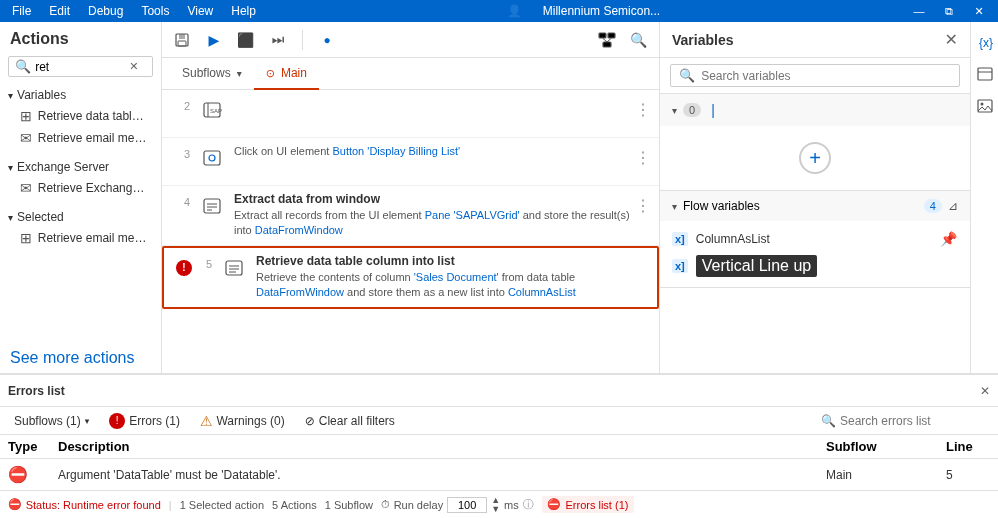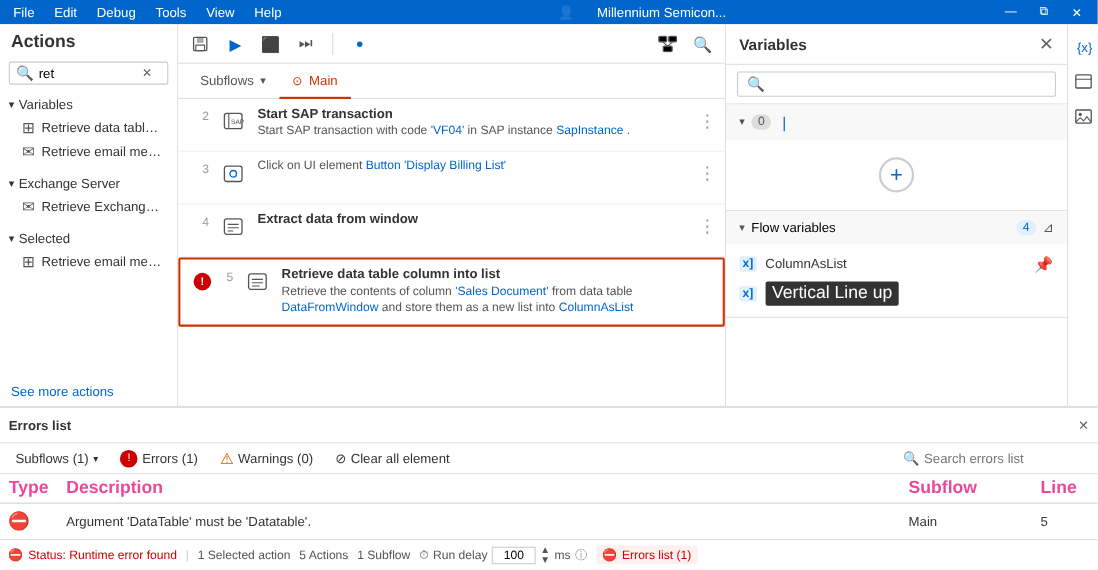--- a/index.html
+++ b/index.html
@@ -21,21 +21,21 @@
     .sidebar-search { padding: 4px 8px; }
     .sidebar-search-box { display: flex; align-items: center; border: 1px solid #ccc; border-radius: 2px; padding: 2px 6px; gap: 4px; }
     .sidebar-search-box input { border: none; outline: none; font-size: 12px; width: 90px; }
     .sidebar-search-box .clear-icon { cursor: pointer; color: #666; font-size: 11px; }
     .sidebar-section { padding: 4px 0; }
     .sidebar-section-header { display: flex; align-items: center; padding: 3px 8px; font-size: 12px; font-weight: 500; cursor: pointer; color: #333; }
     .sidebar-section-header .chevron { margin-right: 4px; font-size: 10px; }
     .sidebar-item { display: flex; align-items: center; padding: 3px 8px 3px 20px; font-size: 12px; cursor: pointer; color: #333; gap: 6px; }
     .sidebar-item .item-icon { color: #555; font-size: 14px; }
     .sidebar-item-text { white-space: nowrap; overflow: hidden; text-overflow: ellipsis; max-width: 110px; }
-    .see-more { padding: 6px 10px; color: #0066cc; cursor: pointer; font-size: 12px; text-decoration: none; }
+    .see-more { padding: 6px 10px; color: #0066cc; cursor: pointer; font-size: 16px; text-decoration: none; }
 
     
     .canvas { flex: 1; background: white; display: flex; flex-direction: column; overflow: hidden; border-right: 1px solid #e0e0e0; }
     .canvas-toolbar { display: flex; align-items: center; padding: 4px 8px; gap: 8px; border-bottom: 1px solid #e0e0e0; height: 36px; }
     .canvas-toolbar-btn { width: 24px; height: 24px; display: flex; align-items: center; justify-content: center; cursor: pointer; border: none; background: none; color: #555; font-size: 14px; }
     .canvas-toolbar-btn.active { color: #0066cc; }
     .canvas-separator { width: 1px; height: 20px; background: #ddd; margin: 0 4px; }
     .canvas-toolbar-right { margin-left: auto; display: flex; gap: 8px; }
 
     
@@ -90,21 +90,21 @@
     .errors-header { display: flex; align-items: center; padding: 4px 8px; border-bottom: 1px solid #e0e0e0; gap: 8px; height: 32px; }
     .errors-title { font-size: 12px; font-weight: 600; color: #333; }
     .errors-close { margin-left: auto; cursor: pointer; color: #666; }
     .errors-toolbar { display: flex; align-items: center; padding: 2px 8px; border-bottom: 1px solid #e0e0e0; gap: 8px; height: 28px; }
     .errors-filter-btn { display: flex; align-items: center; gap: 4px; font-size: 12px; cursor: pointer; color: #333; border: none; background: none; padding: 2px 6px; }
     .err-badge { background: #cc0000; color: white; border-radius: 50%; width: 16px; height: 16px; display: flex; align-items: center; justify-content: center; font-size: 10px; }
     .warn-badge { color: #cc6600; font-size: 14px; }
     .errors-search { margin-left: auto; display: flex; align-items: center; gap: 4px; font-size: 12px; color: #999; }
     .errors-search input { border: none; outline: none; font-size: 12px; width: 150px; color: #999; }
     .errors-table { width: 100%; border-collapse: collapse; }
-    .errors-table th { text-align: left; padding: 4px 8px; font-size: 16px; font-weight: 600; color: #ec4899; border-bottom: 1px solid #e0e0e0; }
+    .errors-table th { text-align: left; padding: 4px 8px; font-size: 13px; font-weight: 600; color: #000000; border-bottom: 1px solid #e0e0e0; }
     .errors-table td { padding: 6px 8px; font-size: 12px; color: #333; vertical-align: middle; }
     .error-icon { color: #cc0000; font-size: 16px; }
     .col-type { width: 50px; }
     .col-subflow { width: 120px; }
     .col-line { width: 60px; }
 
     
     .status-bar { background: white; border-top: 1px solid #e0e0e0; height: 28px; display: flex; align-items: center; padding: 0 8px; gap: 8px; font-size: 11px; color: #555; flex-shrink: 0; }
     .status-error { color: #cc0000; display: flex; align-items: center; gap: 4px; }
     .status-sep { color: #ccc; }
@@ -236,26 +236,20 @@
 
       <div class="flow-step">
         <div class="step-number">2</div>
         <div class="step-icon">
           <svg width="20" height="20" viewBox="0 0 20 20">
               <rect x="2" y="3" width="16" height="14" rx="2" stroke="#555" stroke-width="1.2" fill="none"></rect>
               <line x1="6" y1="3" x2="6" y2="17" stroke="#555" stroke-width="1"></line>
               <text x="8" y="13" font-size="6" fill="#555">SAP</text>
             </svg>
         </div>
-        <div class="step-content">
-          <div class="step-title">Start SAP transaction</div>
-          <div class="step-desc">
-            Start SAP transaction with code <a class="step-link">'VF04'</a> in SAP instance <a class="step-link">SapInstance</a> .
-          </div>
-        </div>
         <span class="step-more">⋮</span>
       </div>
 
       <div class="flow-step">
         <div class="step-number">3</div>
         <div class="step-icon">
           <svg width="20" height="20" viewBox="0 0 20 20">
               <rect x="2" y="3" width="16" height="14" rx="2" stroke="#555" stroke-width="1.2" fill="none"></rect>
               <circle cx="10" cy="10" r="3" stroke="#0066cc" stroke-width="1.2" fill="none"></circle>
             </svg>
@@ -273,20 +267,23 @@
         <div class="step-icon">
           <svg width="20" height="20" viewBox="0 0 20 20">
               <rect x="2" y="3" width="16" height="14" rx="2" stroke="#555" stroke-width="1.2" fill="none"></rect>
               <line x1="5" y1="8" x2="15" y2="8" stroke="#555" stroke-width="1"></line>
               <line x1="5" y1="11" x2="15" y2="11" stroke="#555" stroke-width="1"></line>
               <line x1="5" y1="14" x2="10" y2="14" stroke="#555" stroke-width="1"></line>
             </svg>
         </div>
         <div class="step-content">
           <div class="step-title">Extract data from window</div>
+          <div class="step-desc">
+            Extract all records from the UI element <a class="step-link">Pane 'SAPALVGrid'</a> and store the result(s) into <a class="step-link">DataFromWindow</a>
+          </div>
         </div>
         <span class="step-more">⋮</span>
       </div>
 
       <div class="flow-step selected">
         <div class="step-error">!</div>
         <div class="step-number">5</div>
         <div class="step-icon">
           <svg width="20" height="20" viewBox="0 0 20 20">
               <rect x="2" y="3" width="16" height="14" rx="2" stroke="#555" stroke-width="1.2" fill="none"></rect>
@@ -306,20 +303,21 @@
   </div>
 
   <div class="variables-panel">
     <div class="variables-header">
       <span class="variables-title">Variables</span>
       <span class="variables-close">✕</span>
     </div>
     <div class="variables-search">
       <div class="variables-search-box">
         <span style="color:#999; font-size:13px;">🔍</span>
+        <input type="text" style="border: none; outline: none; font-size: 12px; width: 100%; color: rgb(153, 153, 153);" placeholder="Search variables">
       </div>
     </div>
 
     <div class="variables-section">
       <div class="variables-section-header">
         <span style="color:#555; font-size:10px;">▾</span>
         <span class="badge">0</span>
         <span style="margin-left:4px; color:#0066cc; font-size:14px;">|</span>
       </div>
       <div class="variables-empty">
@@ -383,21 +381,21 @@
     <button class="errors-filter-btn">
       <span class="err-badge">!</span>
       <span>Errors (1)</span>
     </button>
     <button class="errors-filter-btn">
       <span class="warn-badge">⚠</span>
       <span>Warnings (0)</span>
     </button>
     <button class="errors-filter-btn">
       <span>⊘</span>
-      <span>Clear all element</span>
+      <span>Clear all filters</span>
     </button>
     <div class="errors-search">
       <span>🔍</span>
       <input type="text" placeholder="Search errors list" style="border: none; outline: none; font-size: 12px; width: 150px; color: rgb(153, 153, 153);">
     </div>
   </div>
   <table class="errors-table">
     <thead>
       <tr>
         <th class="col-type">Type</th>

